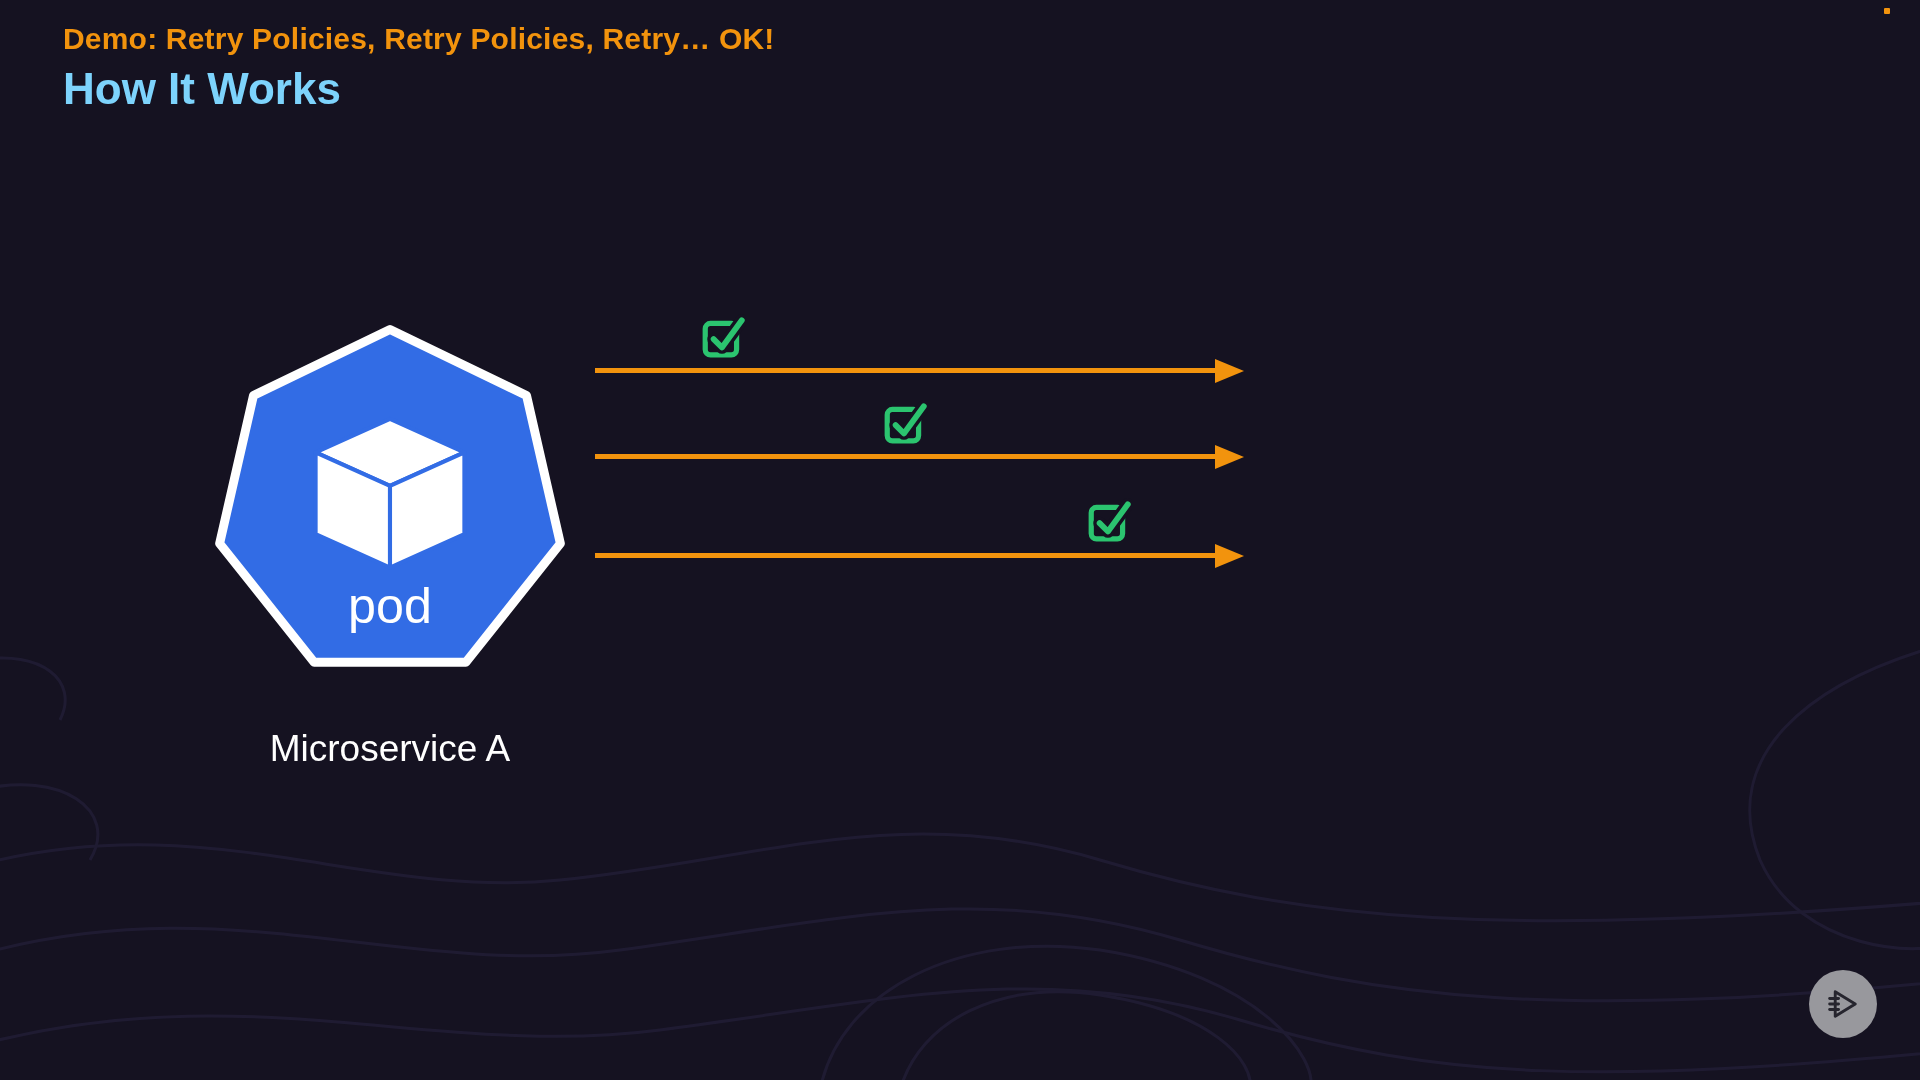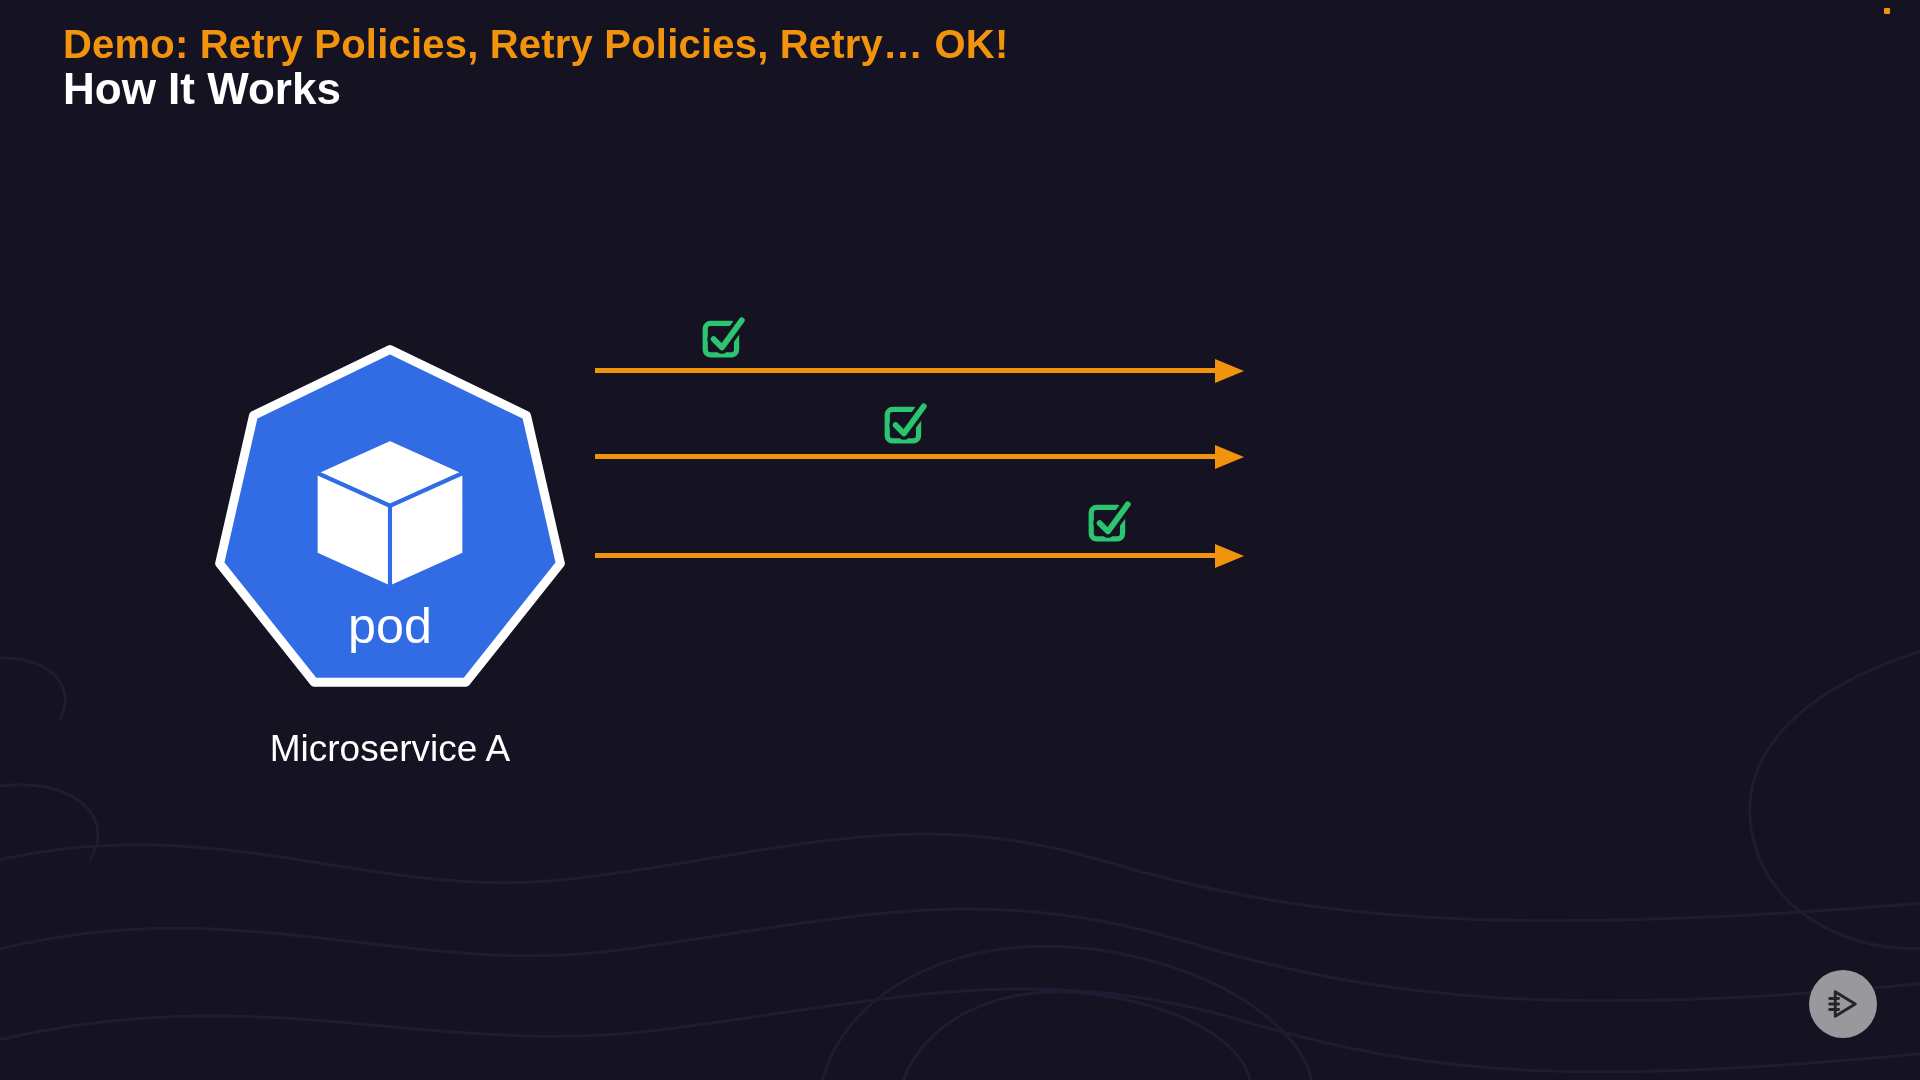--- a/index.html
+++ b/index.html
@@ -2,28 +2,28 @@
 <html><head>
 <meta charset="utf-8">
 <style>
   html,body{margin:0;padding:0;background:#151221;}
   body{width:1920px;height:1080px;overflow:hidden;font-family:"Liberation Sans",sans-serif;}
   .slide{position:relative;width:1920px;height:1080px;background:#151221;overflow:hidden;}
 
   .contours{position:absolute;inset:0;z-index:0;}
 
   .eyebrow{position:absolute;left:63px;top:22px;z-index:2;
-    font-size:40px;font-weight:800;color:#F2930D;letter-spacing:.2px;}
+    font-size:30px;font-weight:800;color:#F2930D;letter-spacing:.2px;}
   .title{position:absolute;left:63px;top:64px;z-index:2;
-    font-size:44px;font-weight:800;color:#ffffff;}
+    font-size:44px;font-weight:800;color:#7dd3fc;}
 
   .orange-dot{position:absolute;left:1884px;top:8px;width:6px;height:6px;
     background:#F2930D;border-radius:1px;z-index:2;}
 
-  .pod-wrap{position:absolute;left:204px;top:328px;width:372px;height:378px;z-index:2;}
+  .pod-wrap{position:absolute;left:204px;top:308px;width:372px;height:378px;z-index:2;}
   .pod-caption{position:absolute;left:390px;top:728px;transform:translateX(-50%);
     color:#FFFFFF;font-size:37px;font-weight:400;white-space:nowrap;z-index:2;}
 
   .arrow{position:absolute;height:5px;background:#F2930D;width:620px;z-index:2;}
   .arrow::after{content:"";position:absolute;right:-29px;top:50%;transform:translateY(-50%);
     width:0;height:0;border-top:12px solid transparent;border-bottom:12px solid transparent;
     border-left:29px solid #F2930D;}
   .arrow-1{left:595px;top:368px;}
   .arrow-2{left:595px;top:454px;}
   .arrow-3{left:595px;top:553px;}

